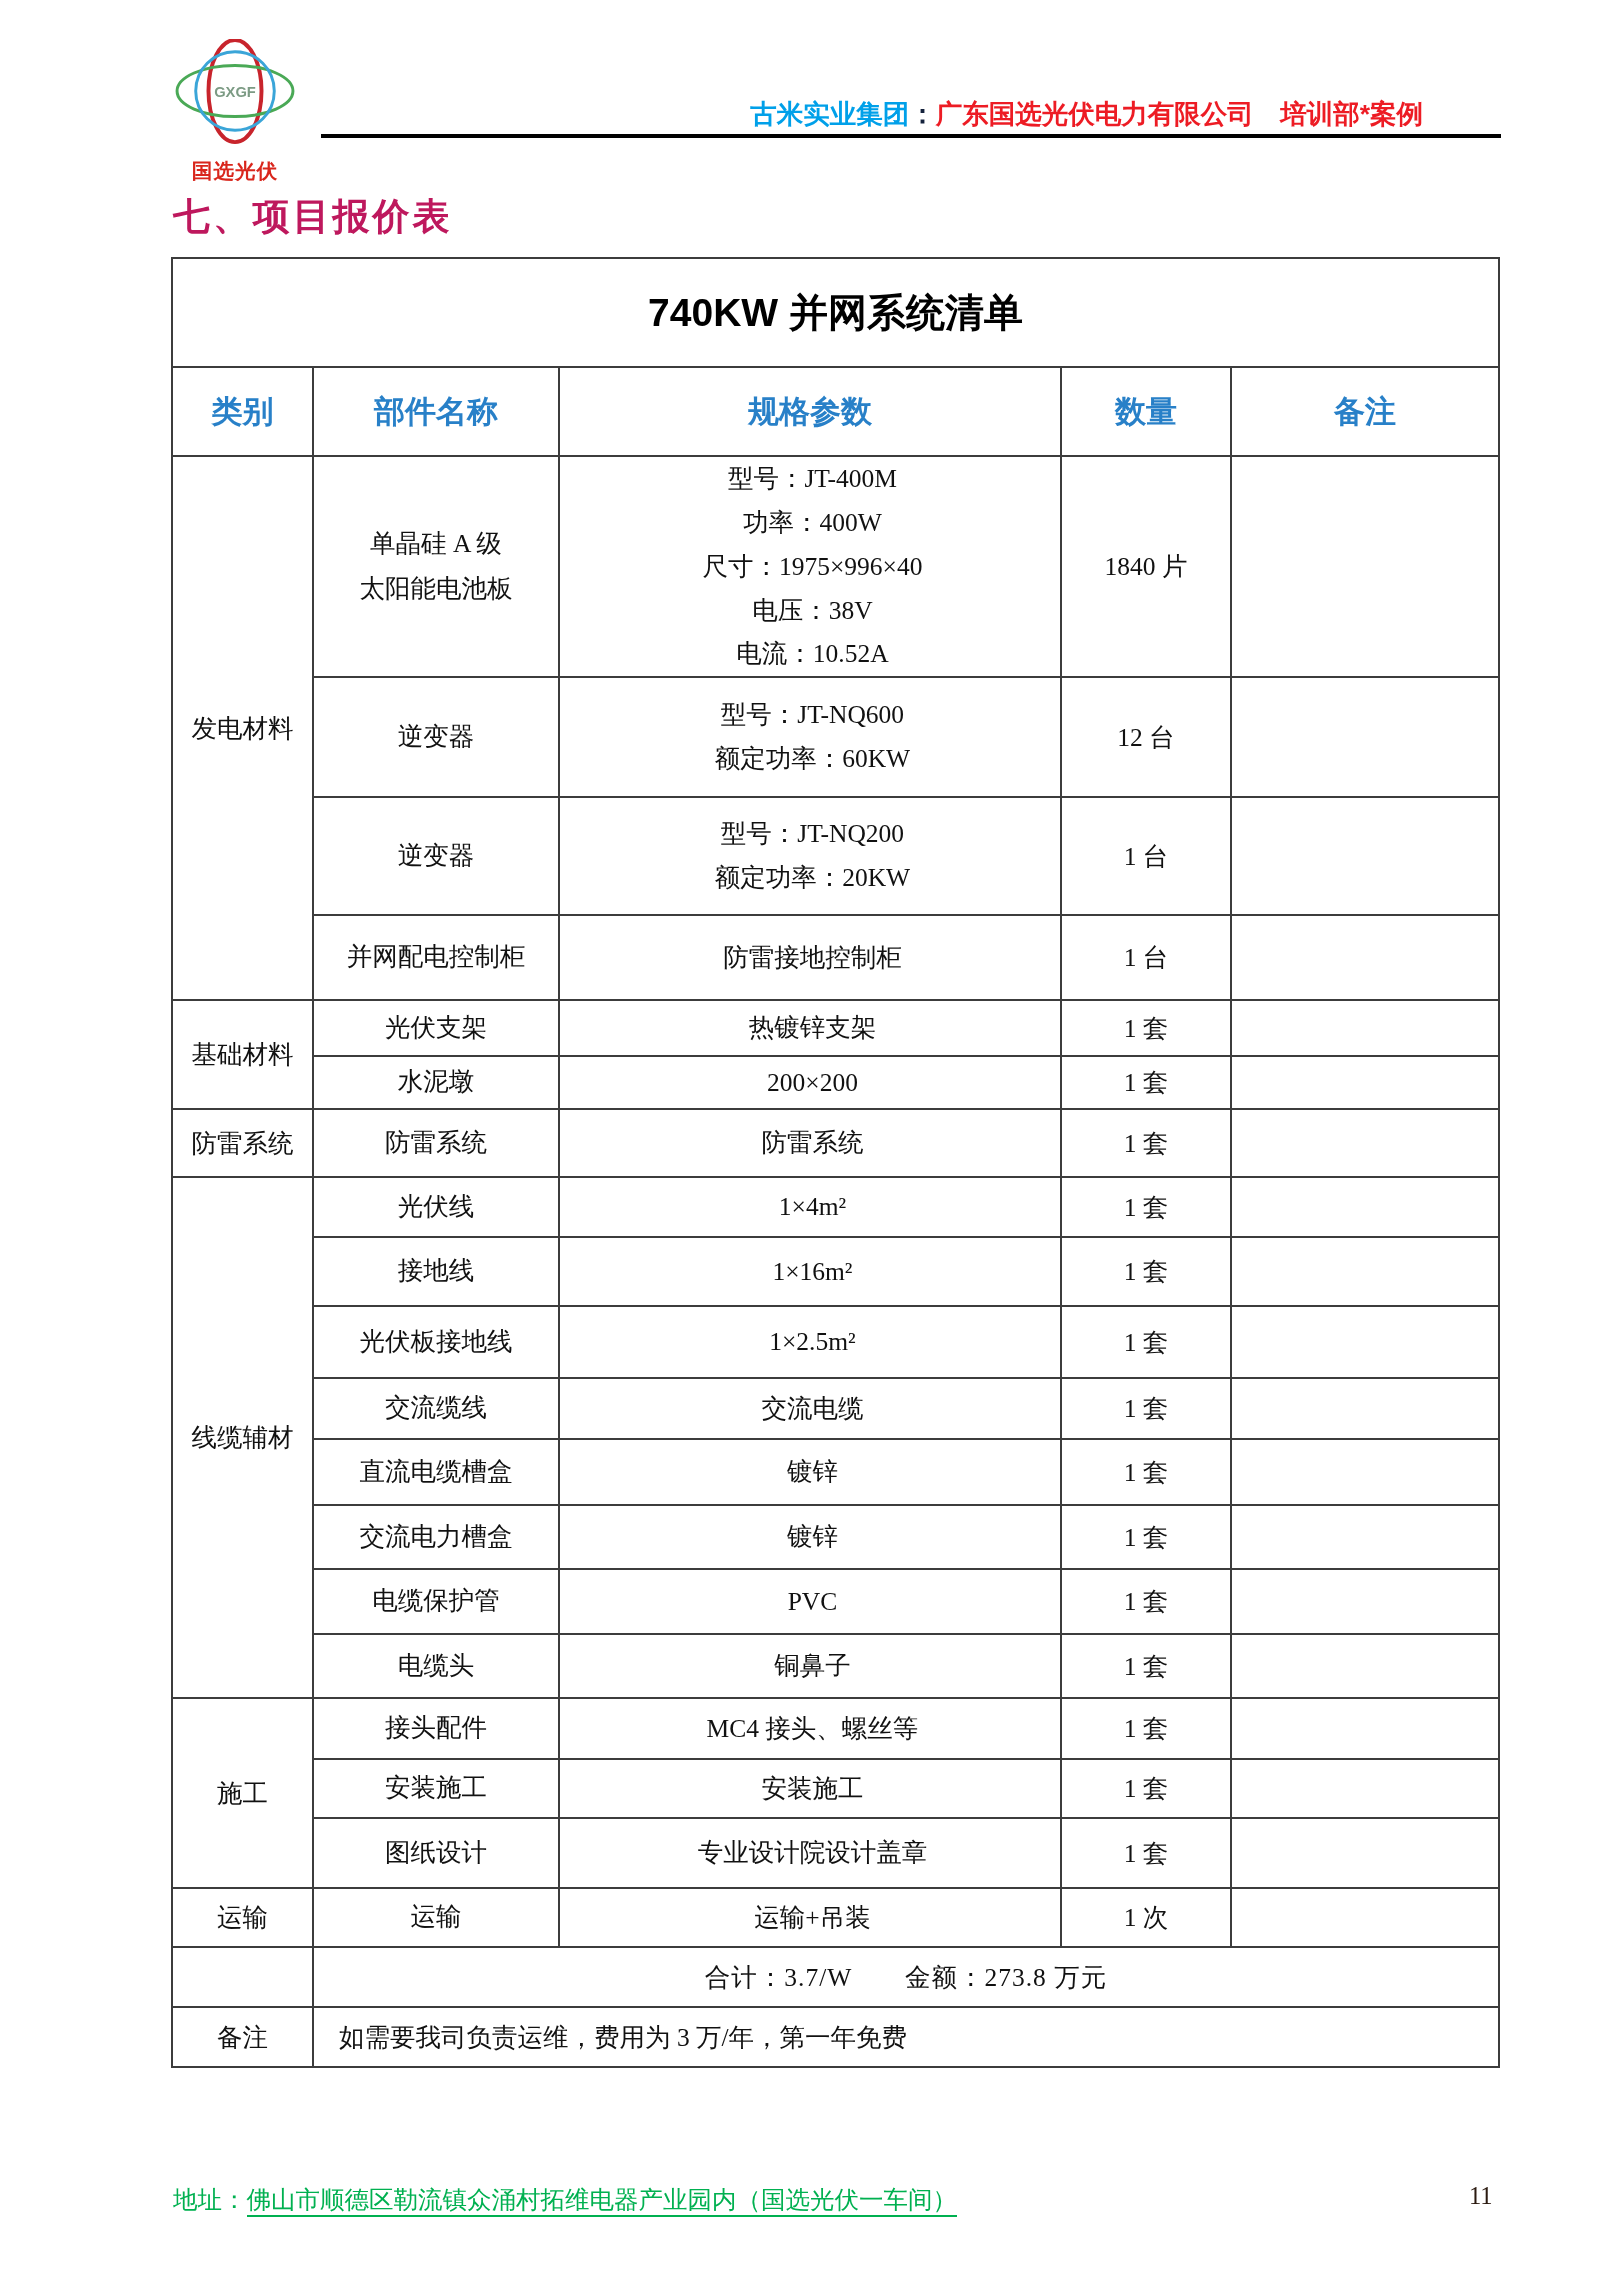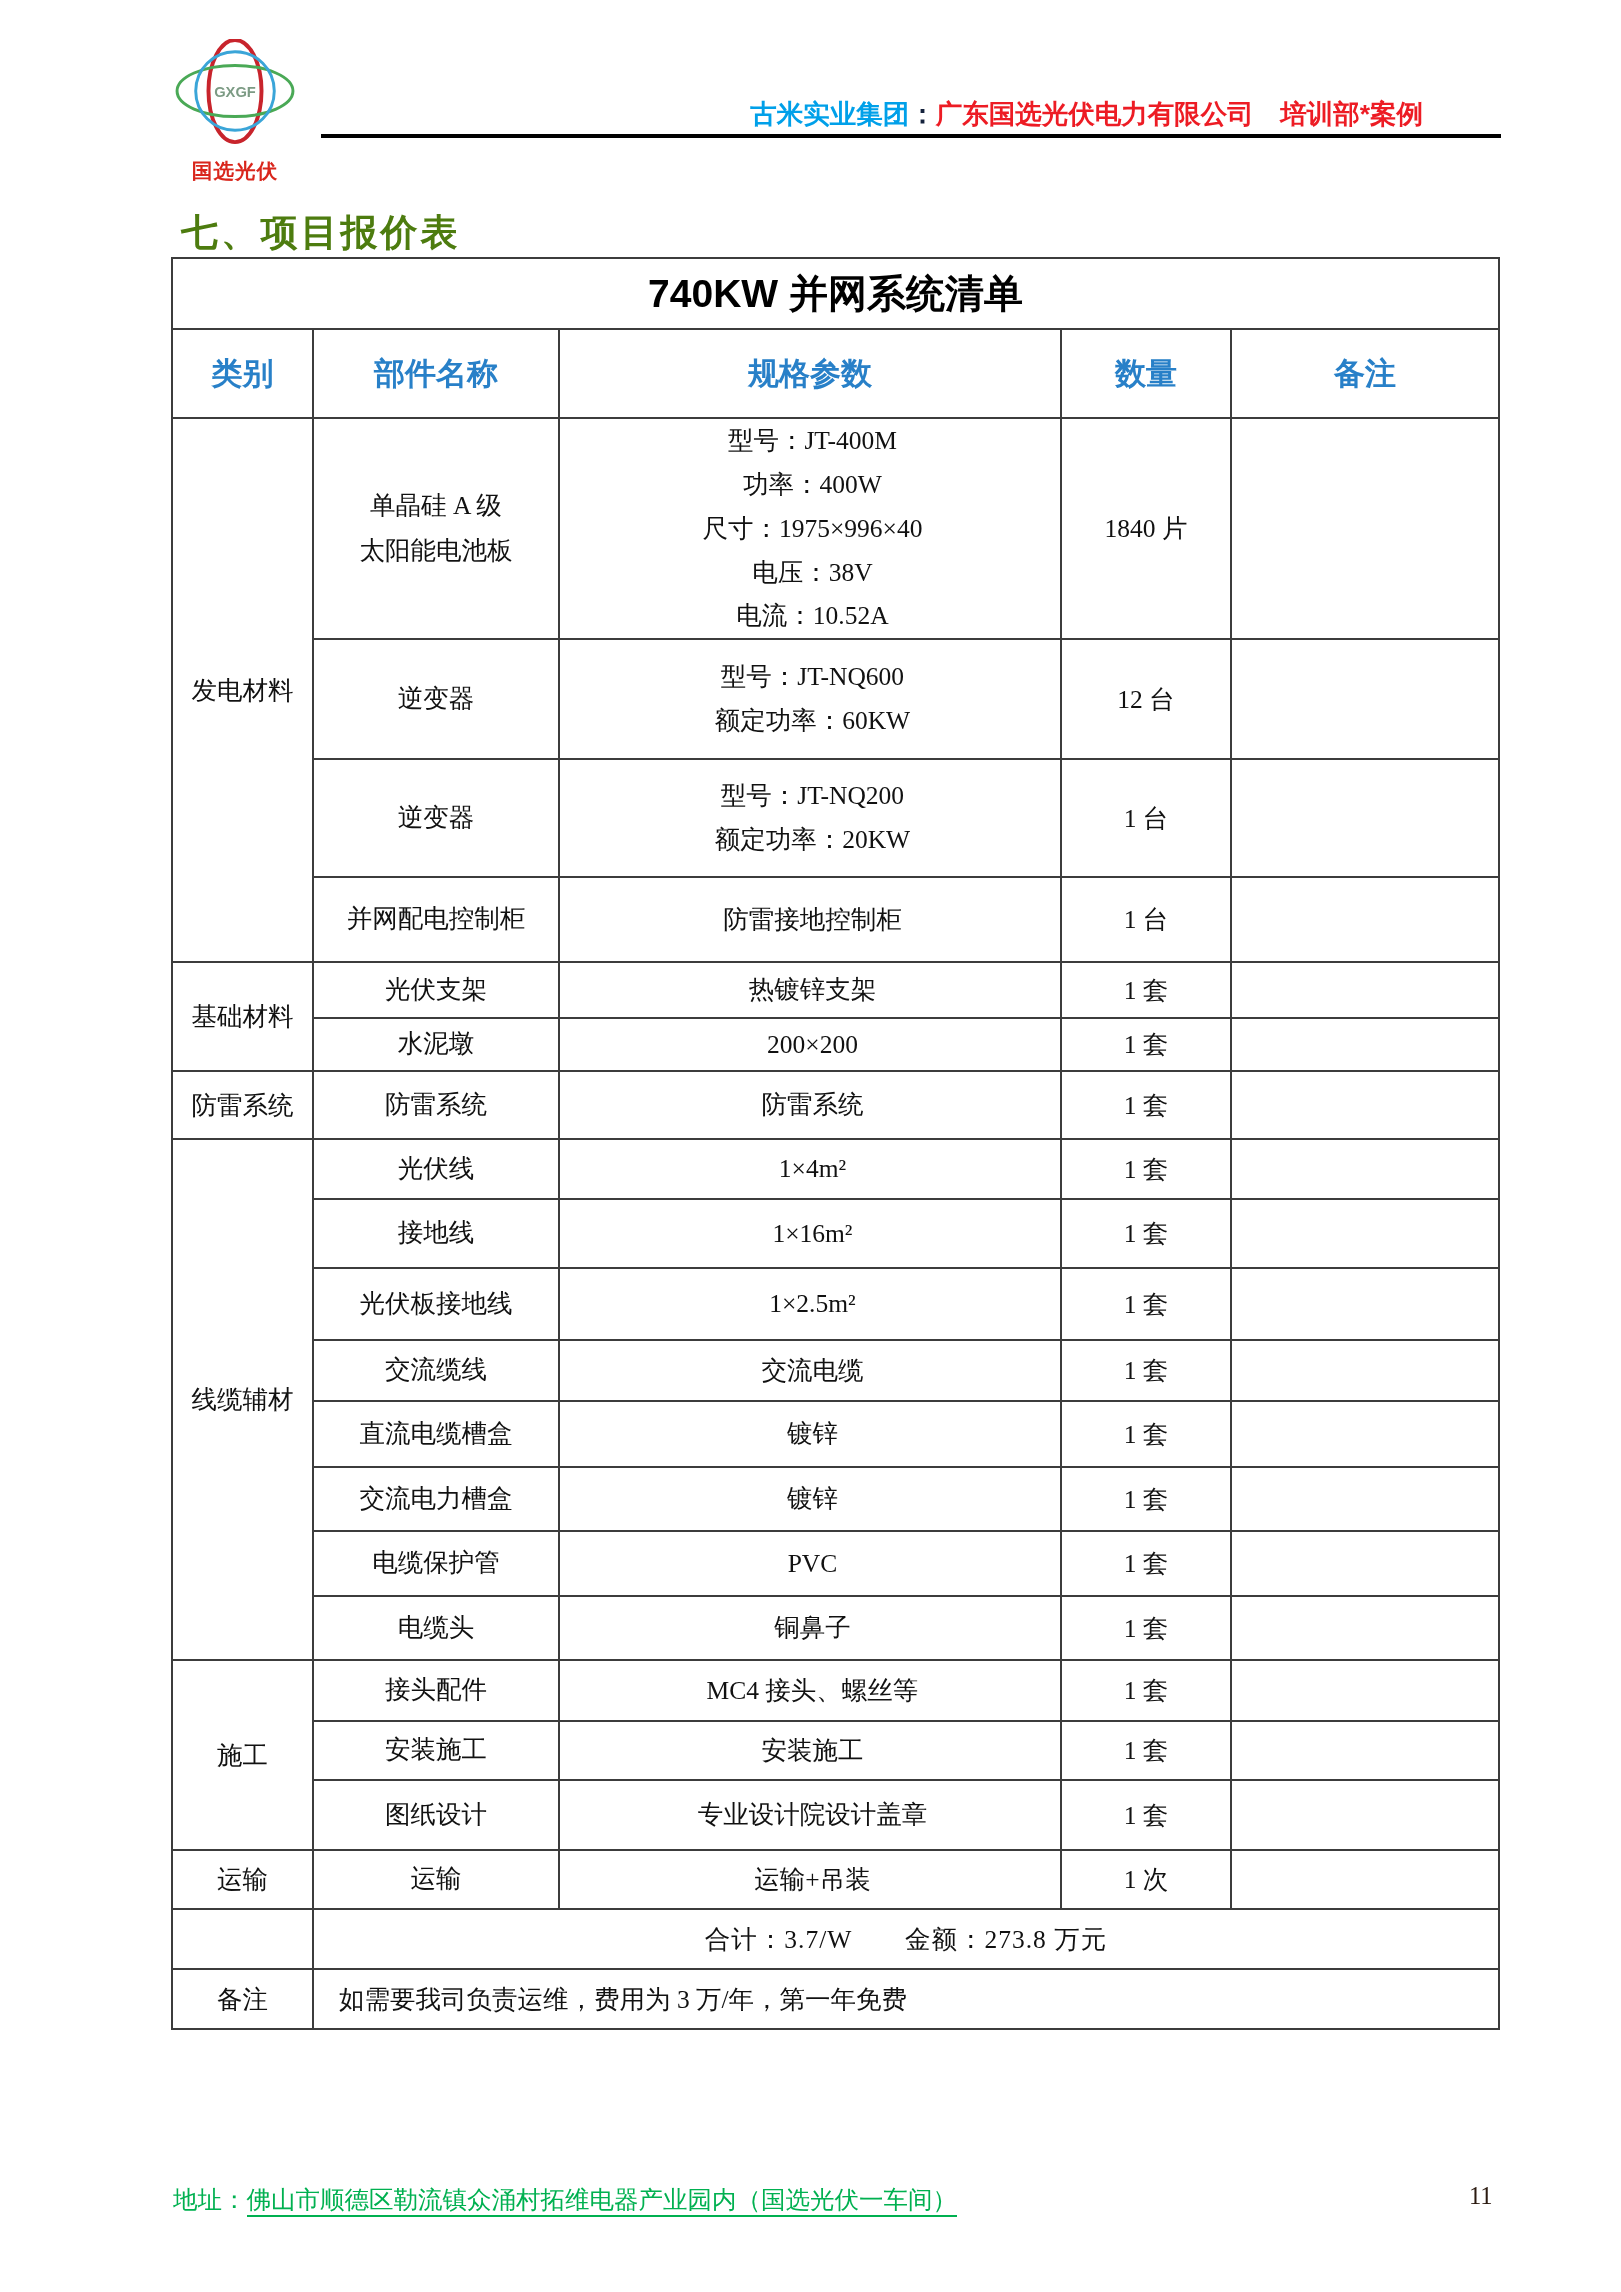--- a/index.html
+++ b/index.html
@@ -18,22 +18,22 @@
                 font-family:"Liberation Sans","DejaVu Sans",sans-serif; letter-spacing:1px; }
   .head-line { position:absolute; left:321px; top:134px; width:1180px; height:3.9px; background:#000; }
   .head-text { position:absolute; top:96px; right:198px; white-space:nowrap;
                font-family:"Liberation Sans","DejaVu Sans",sans-serif;
                font-size:26.5px; font-weight:bold; }
   .head-text .co   { color:#00a0e9; }
   .head-text .col  { color:#14223c; }
   .head-text .case { color:#ed1c24; }
 
   
-  .page-title { position:absolute; left:173px; top:208px;
-                font-size:37px; font-weight:bold; color:#4d7c0f; letter-spacing:2.9px;margin-left:8px; }
+  .page-title { position:absolute; left:173px; top:192px;
+                font-size:37px; font-weight:bold; color:#be185d; letter-spacing:2.9px; }
 
   
   table.quote { position:absolute; left:171px; top:257px; width:1326px;
                 border-collapse:collapse; table-layout:fixed; }
   .quote td { border:2px solid #3c3c3c; border-top-width:2.9px; border-bottom-width:2.9px;
               text-align:center; vertical-align:middle;
               font-size:25.5px; color:#111; overflow:hidden; }
   .quote td.title-cell { font-family:"Liberation Sans","DejaVu Sans",sans-serif;
                          font-size:39px; font-weight:bold; color:#000; }
   .quote td.col-head   { font-family:"Liberation Sans","DejaVu Sans",sans-serif;
@@ -74,21 +74,21 @@
 <table class="quote">
   <colgroup>
     <col style="width:141px">
       <col style="width:246px">
       <col style="width:502px">
     <col style="width:170px">
       <col style="width:268px">
   </colgroup>
 
   <tbody>
-      <tr style="height:71px">
+      <tr style="height:109px">
     <td class="title-cell" colspan="5">740KW 并网系统清单</td>
   </tr>
 
   <tr style="height:89px">
     <td class="col-head">类别</td>
     <td class="col-head">部件名称</td>
     <td class="col-head">规格参数</td>
     <td class="col-head">数量</td>
     <td class="col-head">备注</td>
   </tr>

